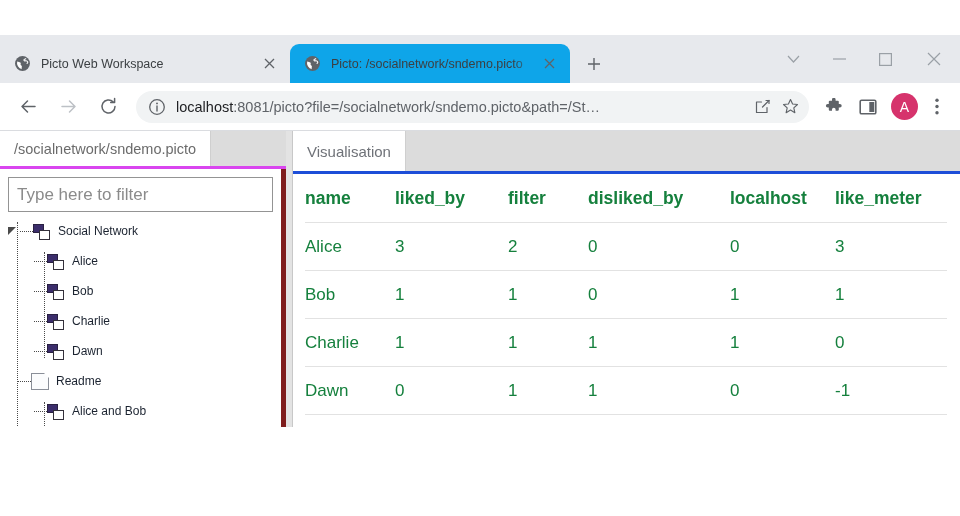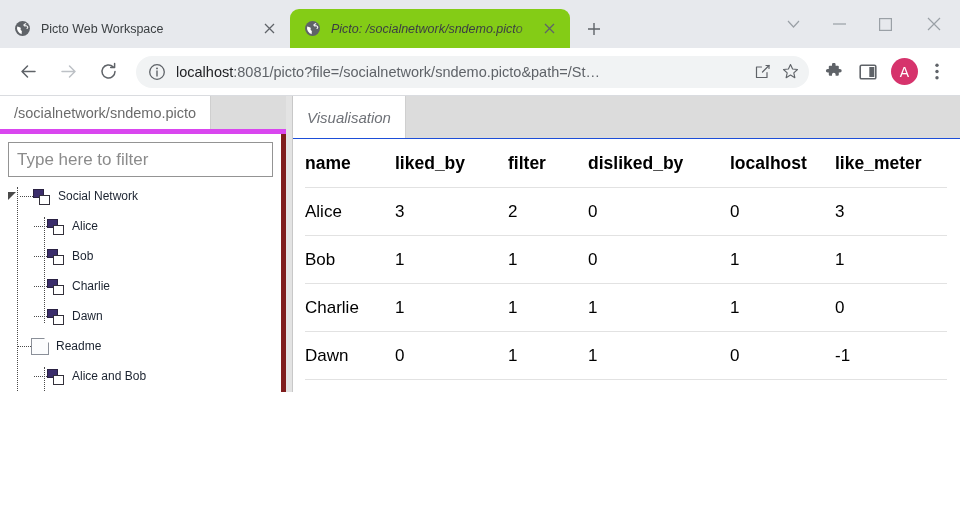--- a/index.html
+++ b/index.html
@@ -4,21 +4,21 @@
 <style>
   * { box-sizing: border-box; margin: 0; padding: 0; }
   html, body {
     width: 960px; height: 516px;
     font-family: "Liberation Sans", sans-serif;
     background: #ffffff;
     overflow: hidden;
   }
 
   
-  .browser { width: 960px; height: 392px; display: flex; flex-direction: column; }
+  .browser { width: 960px; height: 392px; display: flex; flex-direction: column; margin-top: 35px; }
 
   .tabstrip {
     height: 48px;
     background: #e7e9ed;
     display: flex;
     align-items: flex-end;
     position: relative;
     flex: 0 0 48px;
   }
   .tab {
@@ -26,22 +26,21 @@
     display: flex;
     align-items: center;
     padding: 0 10px 0 14px;
     position: relative;
     border-radius: 9px 9px 0 0;
     min-width: 0;
   }
   .tab.inactive { width: 290px; }
   .tab.active {
     width: 280px;
-    background: #84cc16;
-    font-style: italic;
+    background: #0ea5e9;
   }
   .tab-favicon {
     width: 17px; height: 17px;
     flex: 0 0 17px;
     margin-right: 10px;
     display: block;
   }
   .tab-title {
     font-size: 12.5px;
     color: #3c4043;
@@ -160,21 +159,21 @@
     flex-direction: column;
     background: #ffffff;
     position: relative;
   }
   .pane-tabbar {
     height: 38px;
     flex: 0 0 38px;
     background: #dcdcdc;
     display: flex;
     align-items: stretch;
-    border-bottom: 5px solid #d946ef;
+    border-bottom: 3px solid #d946ef;
   }
   .pane-tab {
     background: #ffffff;
     border: 1px solid #cfcfcf;
     border-bottom: none;
     border-top: none;
     border-left: none;
     display: flex;
     align-items: center;
     padding: 0 14px;
@@ -301,39 +300,38 @@
     flex-direction: column;
     background: #ffffff;
     overflow: hidden;
   }
   .vis-tabbar {
     height: 43px;
     flex: 0 0 43px;
     background: #dcdcdc;
     display: flex;
     align-items: stretch;
-    border-bottom: 1px solid #1d4ed8;
-    font-style: italic;
+    border-bottom: 3px solid #1d4ed8;
   }
   .vis-tab {
     background: #ffffff;
     display: flex;
     align-items: center;
     padding: 0 14px;
     font-size: 15px;
     color: #6f7278;
     border-right: 1px solid #cfcfcf;
     white-space: nowrap;
   }
   .table-wrap { flex: 1 1 auto; padding: 0 13px 0 12px; overflow: hidden; }
   table.stats {
     width: 100%;
     border-collapse: collapse;
     font-size: 17px;
-    color: #000000;
+    color: #15803d;
     table-layout: fixed;
   }
   table.stats th, table.stats td {
     text-align: left;
     padding: 14px 0 13px 0;
     border-bottom: 1px solid #e2e2e2;
     font-weight: normal;
   }
   table.stats th { font-weight: bold; font-size: 17.5px; }
   table.stats col.c0 { width: 90px; }

